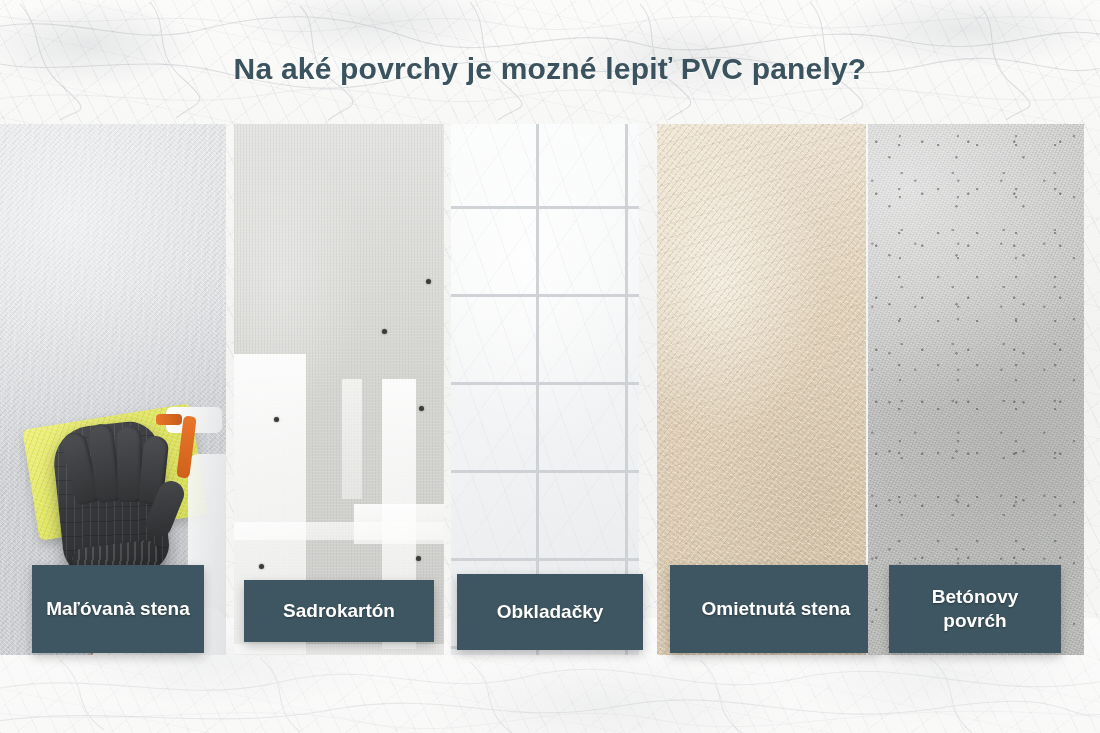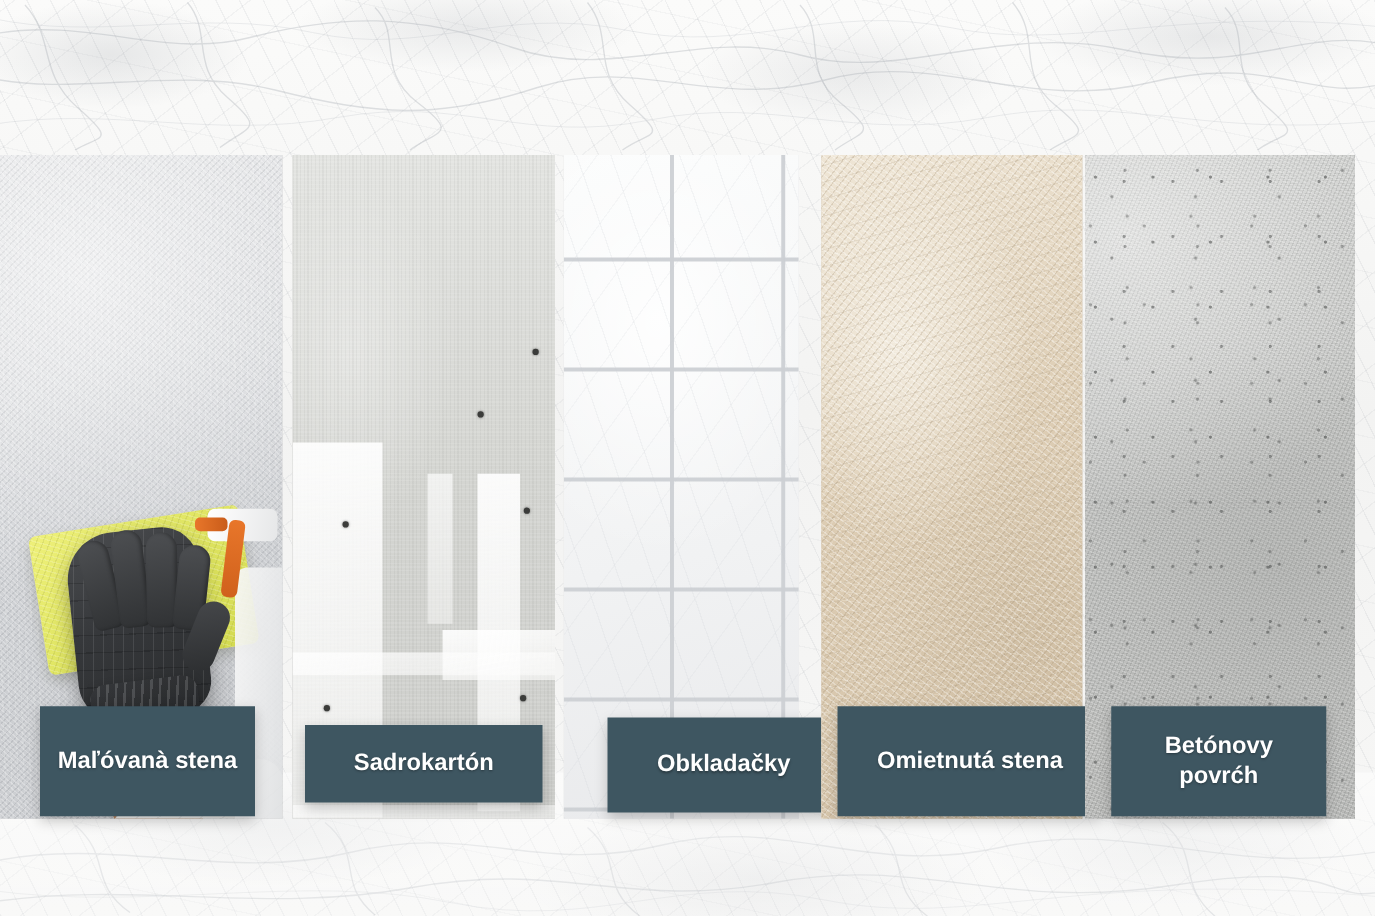--- a/index.html
+++ b/index.html
@@ -352,20 +352,21 @@
       <g fill="none" stroke="#b5bac1" stroke-width="0.8" opacity="0.45">
         <path d="M-10 14 C 80 34, 160 6, 250 26 S 400 4, 500 24 S 660 2, 760 22 S 940 4, 1110 22"></path>
         <path d="M-10 100 C 90 84, 170 112, 270 94 S 420 116, 520 96 S 680 114, 790 94 S 960 112, 1110 96"></path>
         <path d="M-10 712 C 120 730, 240 698, 360 722 S 540 696, 660 720 S 860 694, 1110 718"></path>
       </g>
     </svg>
   </div>
 
   <div class="floor-band"></div>
 
+  <div class="title">Na aké povrchy je mozné lepiť PVC panely?</div>
 
   <div class="strip" style="left:0px; width:226px;">
     <div class="photo paint-wall">
       <div class="sponge"></div>
       <div class="glove-hand"></div>
       <div class="finger f1"></div>
       <div class="finger f2"></div>
       <div class="finger f3"></div>
       <div class="finger f4"></div>
       <div class="thumb"></div>
@@ -394,21 +395,21 @@
       <div class="dw-screw dws4"></div>
       <div class="dw-screw dws5"></div>
       <div class="dw-screw dws6"></div>
     </div>
   </div>
   <div class="caption" style="left:244px; top:580px; width:190px; height:62px;">Sadrokartón</div>
 
   <div class="strip" style="left:451px; width:188px;">
     <div class="photo tiles"></div>
   </div>
-  <div class="caption" style="left:457px; top:574px; width:186px; height:76px;margin-left:29px;">Obkladačky</div>
+  <div class="caption" style="left:457px; top:574px; width:186px; height:76px;">Obkladačky</div>
 
   <div class="strip" style="left:657px; width:209px;">
     <div class="photo plaster"></div>
   </div>
   <div class="caption" style="left:670px; top:565px; width:212px; height:88px;">Omietnutá stena</div>
 
   <div class="strip" style="left:868px; width:216px;">
     <div class="photo concrete"></div>
   </div>
   <div class="caption" style="left:889px; top:565px; width:172px; height:88px;">Betónovy povrćh</div>

